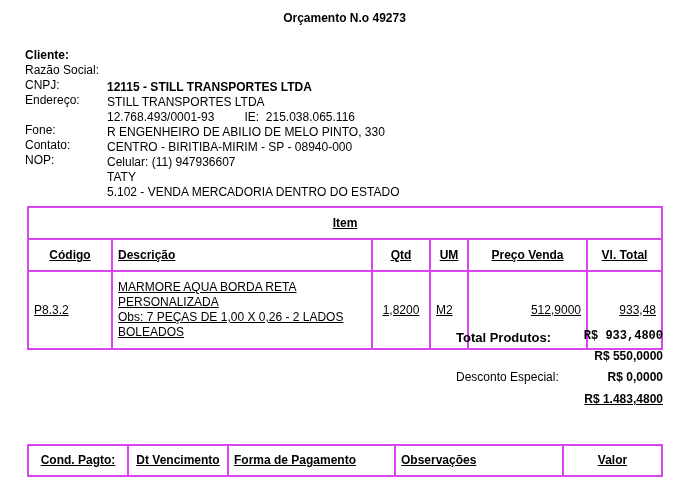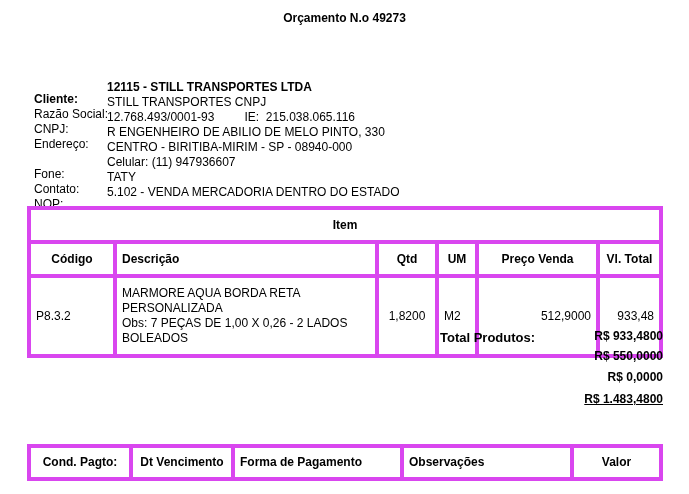--- a/index.html
+++ b/index.html
@@ -3,55 +3,55 @@
 <meta charset="utf-8">
 <style>
   html, body { margin: 0; padding: 0; background: #ffffff; }
   body { width: 689px; height: 494px; position: relative; overflow: hidden;
          font-family: "Liberation Sans", sans-serif; font-size: 12px; color: #000; }
   .title { position: absolute; top: 11px; left: 0; width: 689px; text-align: center;
            font-weight: bold; font-size: 12px; }
   .title span { position: relative; left: 0px; }
   .info { position: absolute; left: 22px; top: 48px; }
   .info-row { height: 15px; line-height: 15px; position: relative; white-space: nowrap; }
-  .info-row .lbl { position: absolute; left: 12px; width: 85px; margin-top: 44px; }
+  .info-row .lbl { position: absolute; left: 3px; width: 85px; }
   .info-row .val { position: absolute; left: 85px; margin-top: 32px; }
   .info-row.bold { font-weight: bold; }
   .ie { margin-left: 30px; }
   table { border-collapse: collapse; position: absolute; }
-  td, th { border: 4px solid #d946ef; padding: 8px 5px; font-size: 12px; }
+  td, th { border: 2px solid #d946ef; padding: 8px 5px; font-size: 12px; text-decoration: underline; }
   .items { left: 27px; top: 206px; width: 636px; }
   .items th { font-weight: bold; height: 14px; line-height: 14px; }
   .items td { height: 58px; vertical-align: middle; line-height: 15px; }
   .tc { text-align: center; }
   .tr { text-align: right; }
   .tl { text-align: left; margin-top: 28px; }
   .totals { position: absolute; left: 440px; top: 330px; width: 223px; }
   .tot-row { position: relative; height: 20px; }
-  .tot-row .l { position: absolute; left: 0; white-space: nowrap; }
+  .tot-row .l { position: absolute; left: 16px; white-space: nowrap; }
   .tot-row .v { position: absolute; right: 0; white-space: nowrap; font-weight: bold; }
   .pay { left: 27px; top: 444px; width: 636px; }
   .pay th { height: 13px; line-height: 13px; font-weight: bold; }
   .pay td { height: 13px; line-height: 13px; }
 </style>
 </head>
 <body>
 
 <div class="title">
   <span>Orçamento N.o 49273</span>
 </div>
 
 <div class="info">
   <div class="info-row bold">
     <span class="lbl">Cliente:</span>
     <span class="val">12115 - STILL TRANSPORTES LTDA</span>
   </div>
   <div class="info-row">
     <span class="lbl">Razão Social:</span>
-    <span class="val">STILL TRANSPORTES CNPJ</span>
+    <span class="val">STILL TRANSPORTES LTDA</span>
   </div>
   <div class="info-row">
     <span class="lbl">CNPJ:</span>
     <span class="val">
       <span>12.768.493/0001-93</span><span class="ie">IE:</span>&nbsp;&nbsp;<span>215.038.065.116</span>
     </span>
   </div>
   <div class="info-row">
     <span class="lbl">Endereço:</span>
     <span class="val">R ENGENHEIRO DE ABILIO DE MELO PINTO, 330</span>
@@ -98,26 +98,27 @@
     <td class="tl">M2</td>
     <td class="tr">512,9000</td>
     <td class="tr">933,48</td>
   </tr>
 </tbody>
   </table>
 
 <div class="totals">
   <div class="tot-row">
     <span class="l" style="font-weight:bold;font-size:13px;">Total Produtos:</span>
-    <span class="v" style="top:-1px;">R$ 933,4800</span>
+    <span class="v" style="top:-1px;font-family:Liberation Mono, monospace;">R$ 933,4800</span>
   </div>
   <div class="tot-row">
     <span class="v" style="top:-1px;">R$ 550,0000</span>
   </div>
   <div class="tot-row">
+    <span class="l">Desconto Especial:</span>
     <span class="v">R$ 0,0000</span>
   </div>
   <div class="tot-row" style="height:24px;">
     <span class="v" style="top:2px;text-decoration:underline;">R$ 1.483,4800</span>
   </div>
 </div>
 
 <table class="pay">
   <tbody>
       <tr>

